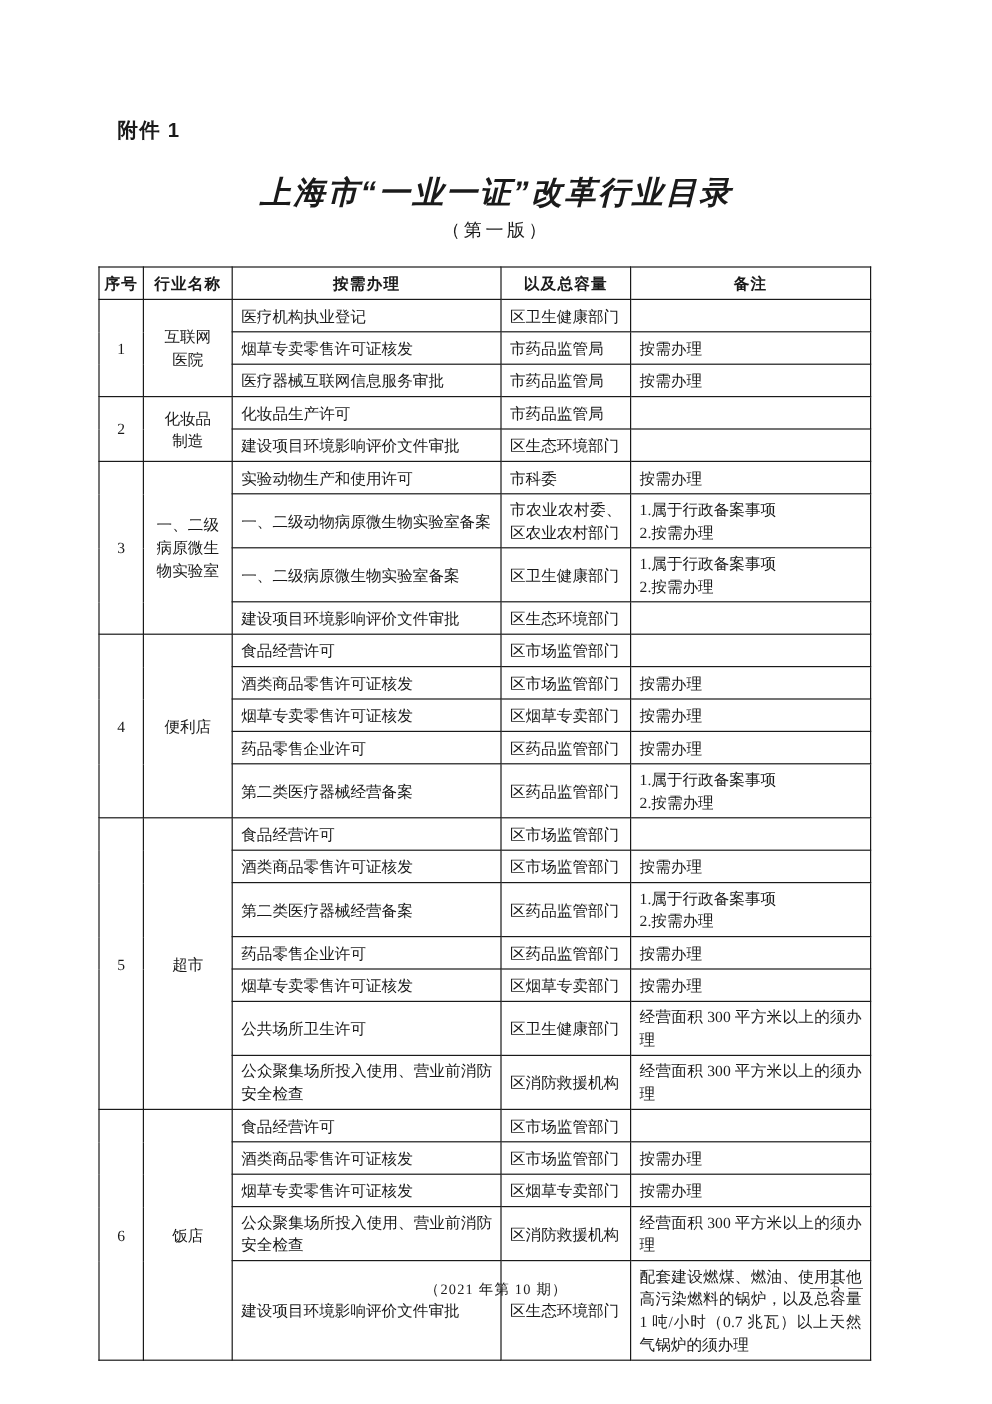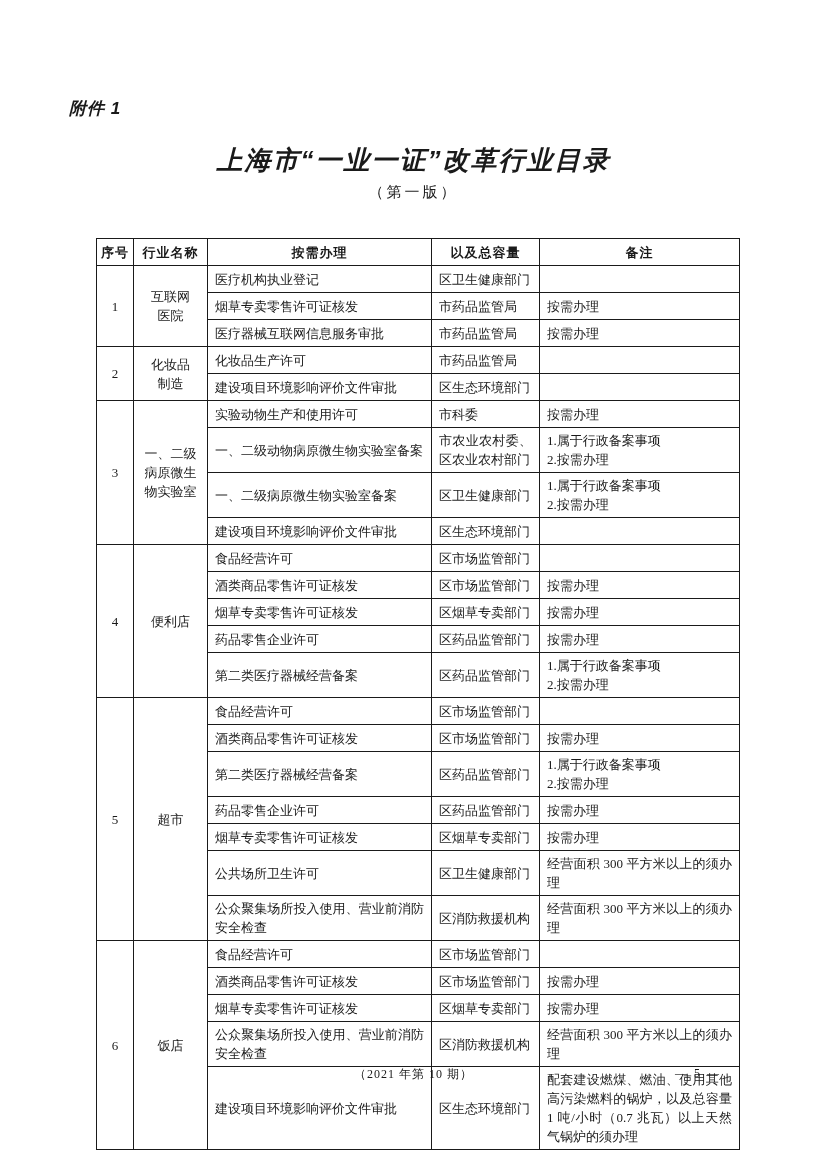--- a/index.html
+++ b/index.html
@@ -4,37 +4,37 @@
 <style>
   html, body { margin: 0; padding: 0; background: #fff; }
   body {
     width: 827px; height: 1170px;
     font-family: "Liberation Serif", "DejaVu Serif", serif;
     color: #1a1a1a;
     position: relative;
     overflow: hidden;
   }
   .attachment-label {
-    position: absolute; top: 97px; left: 69px;
+    position: absolute; top: 97px; left: 98px;
     font-family: "Liberation Sans", "DejaVu Sans", sans-serif;
-    font-weight: 700; font-size: 17px; letter-spacing: 1px; font-style: italic;
+    font-weight: 700; font-size: 17px; letter-spacing: 1px;
   }
   .doc-title {
     position: absolute; top: 143px; left: 0; width: 827px;
     text-align: center;
     font-family: "Liberation Sans", "DejaVu Sans", sans-serif;
     font-weight: 700; font-size: 26px; letter-spacing: 2px;
   }
   .doc-subtitle {
     position: absolute; top: 183px; left: 0; width: 827px;
     text-align: center; font-size: 15px; letter-spacing: 3px;
   }
   table.catalog {
-    position: absolute; top: 222px; left: 96px;
-    width: 643px; border-collapse: collapse; table-layout: fixed; margin-top: 16px;
+    position: absolute; top: 222px; left: 82px;
+    width: 643px; border-collapse: collapse; table-layout: fixed;
   }
   .catalog th, .catalog td {
     border: 1px solid #1a1a1a;
     font-size: 13px; line-height: 19px;
     padding: 3px 7px;
     vertical-align: middle;
     word-break: break-all;
   }
   .catalog th {
     font-weight: 700; text-align: center;

